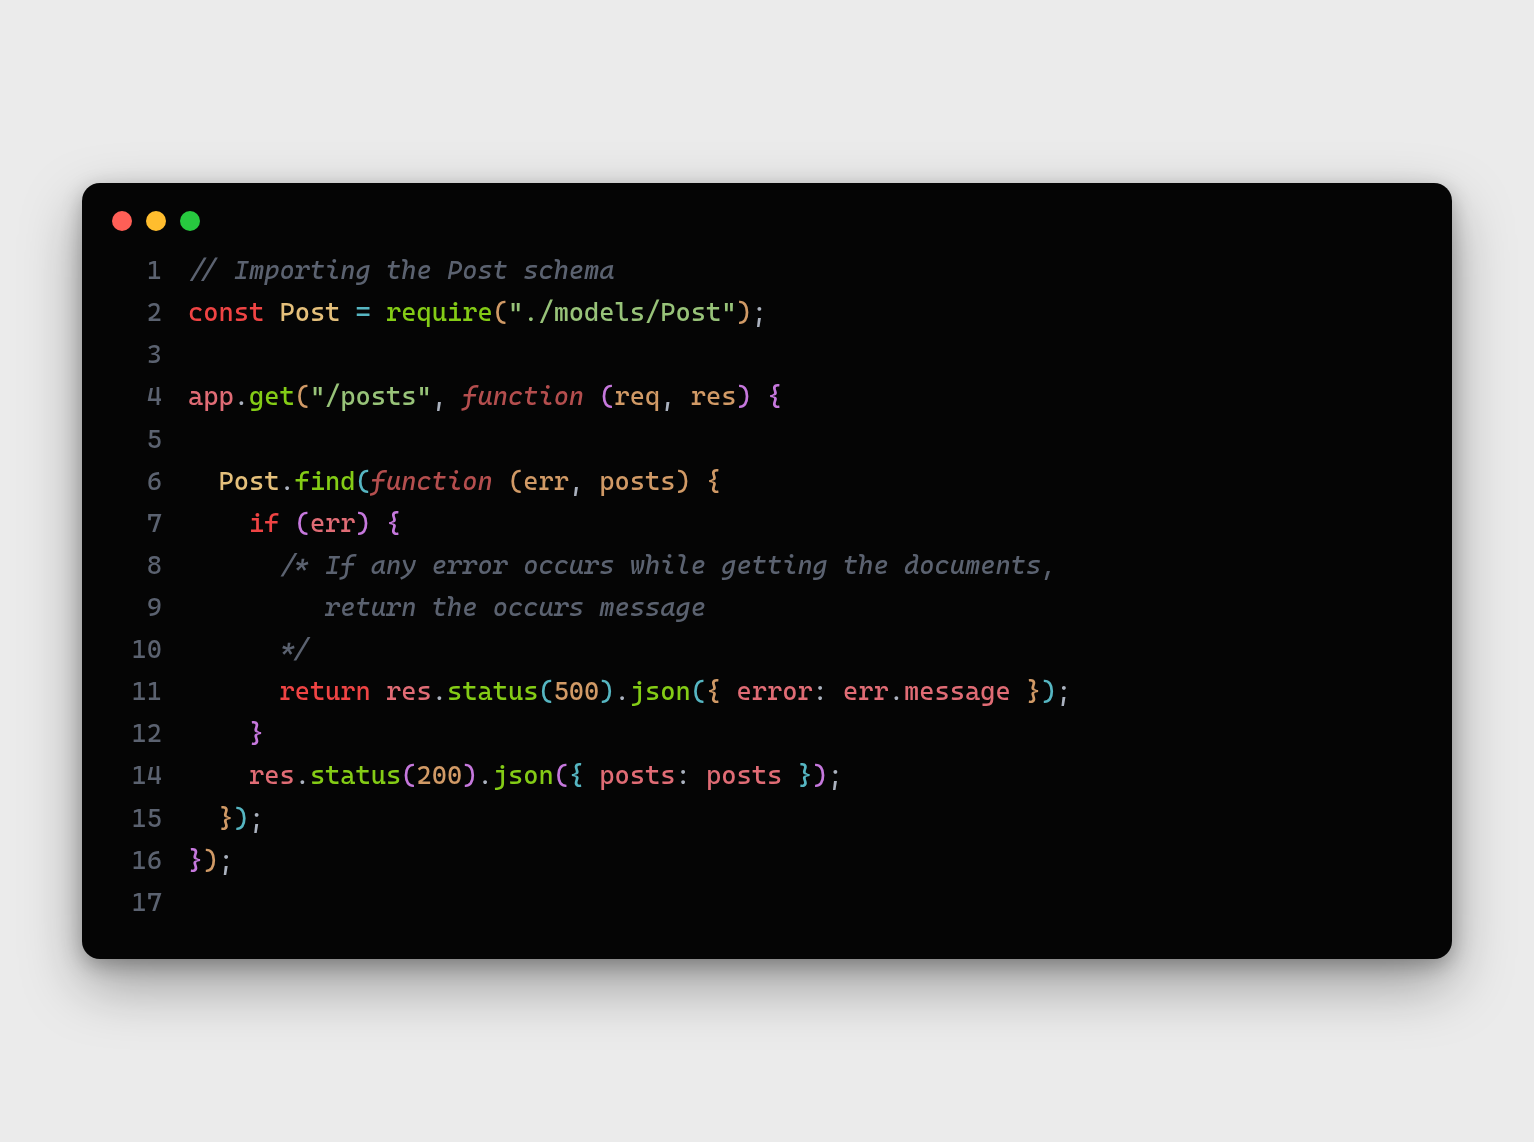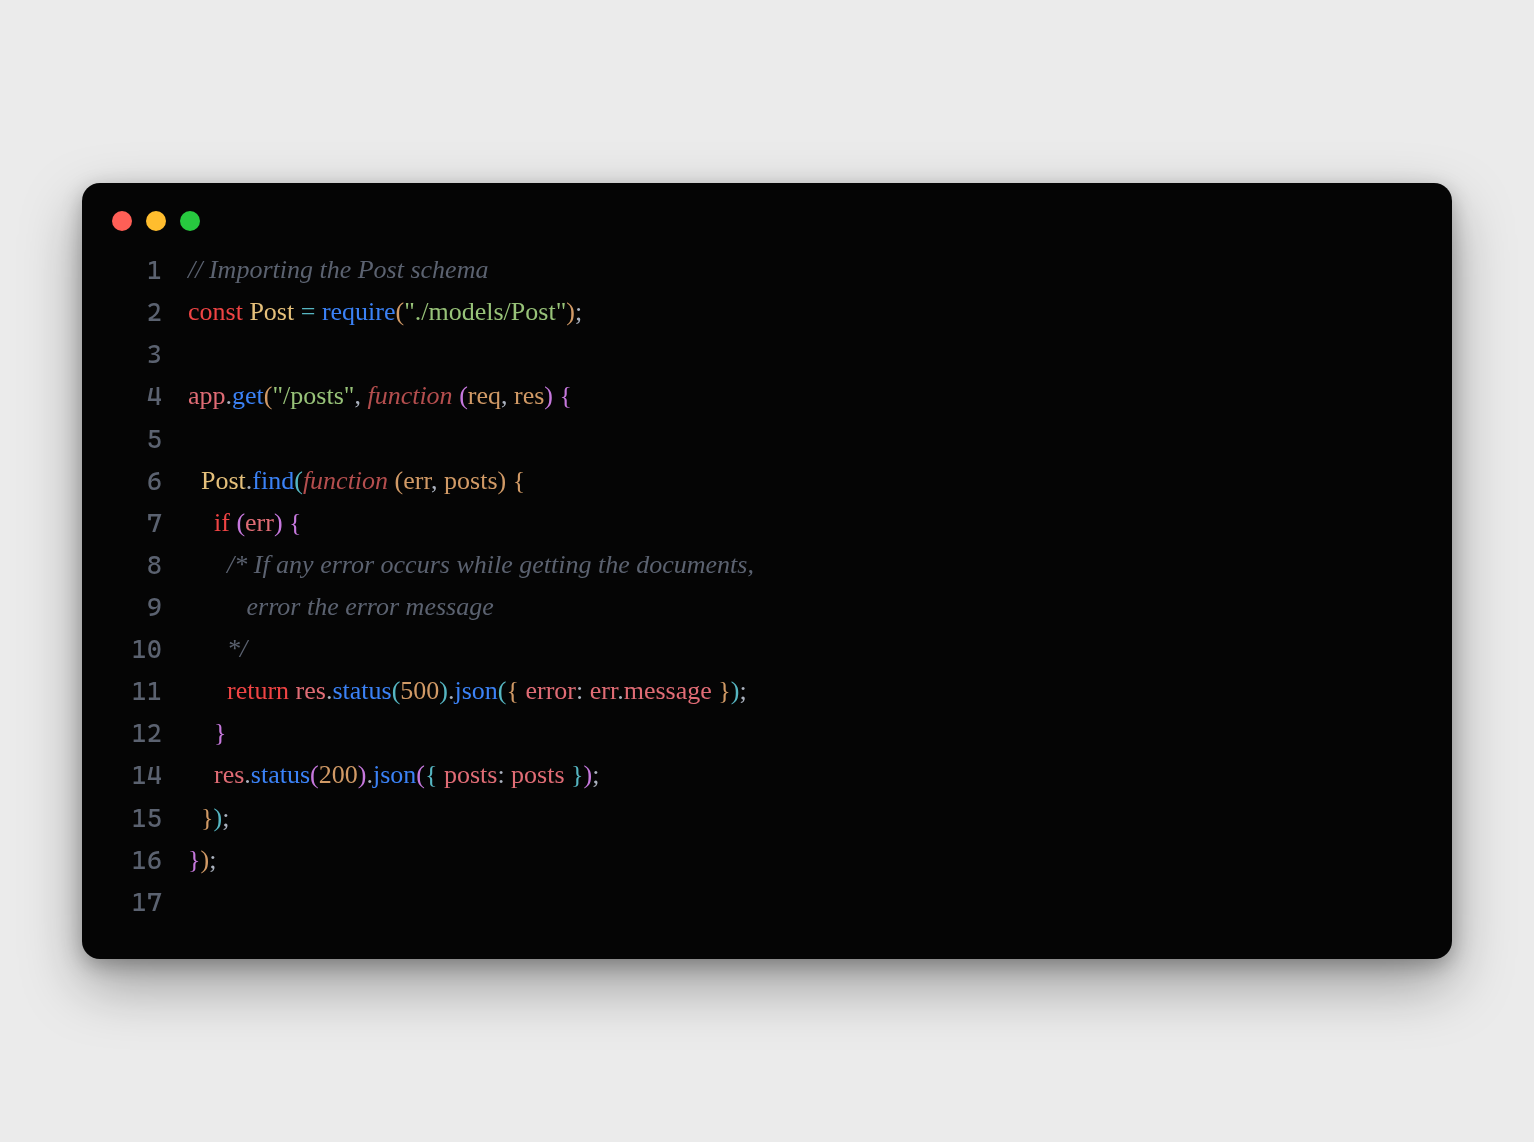--- a/index.html
+++ b/index.html
@@ -45,26 +45,26 @@
     white-space: pre;
   }
   .gutter {
     width: 52px;
     text-align: right;
     color: #5b6270;
     user-select: none;
     flex: 0 0 auto;
     padding-right: 26px;
   }
-  .code-content { flex: 1 1 auto; font-family: Liberation Serif, serif; }
+  .code-content { flex: 1 1 auto; }
   
   .cm  { color: #5b6270; font-style: italic; }   
   .kw  { color: #ef4444; }                         
   .fnk { color: #b44e4e; font-style: italic; }     
-  .idb { color: #3b82f6; }                         
+  .idb { color: #84cc16; }                         
   .idy { color: #e5c07b; text-align: right; }                         
   .str { color: #98c379; }                         
   .pn  { color: #abb2bf; }                         
   .brR { color: #d19a66; }                         
   .brP { color: #c678dd; }                         
   .brB { color: #56b6c2; }                         
   .par { color: #d19a66; }                         
   .red { color: #e06c75; }                         
   .num { color: #d19a66; }                         
   .op  { color: #56b6c2; }
@@ -81,21 +81,21 @@
     </div>
     <div class="code" id="code">
         <div class="line"><span class="gutter">1</span><span class="code-content"><span class="cm">// Importing the Post schema</span></span></div>
         <div class="line"><span class="gutter">2</span><span class="code-content"><span class="kw">const</span><span class="pn"> </span><span class="idy">Post</span><span class="pn"> </span><span class="op">=</span><span class="pn"> </span><span class="idb">require</span><span class="brR">(</span><span class="str">"./models/Post"</span><span class="brR">)</span><span class="pn">;</span></span></div>
         <div class="line"><span class="gutter">3</span><span class="code-content"><span class="pn"></span></span></div>
         <div class="line"><span class="gutter">4</span><span class="code-content"><span class="red">app</span><span class="pn">.</span><span class="idb">get</span><span class="brR">(</span><span class="str">"/posts"</span><span class="pn">, </span><span class="fnk">function</span><span class="pn"> </span><span class="brP">(</span><span class="par">req</span><span class="pn">, </span><span class="par">res</span><span class="brP">)</span><span class="pn"> </span><span class="brP">{</span></span></div>
         <div class="line"><span class="gutter">5</span><span class="code-content"><span class="pn">  </span></span></div>
         <div class="line"><span class="gutter">6</span><span class="code-content"><span class="pn">  </span><span class="idy">Post</span><span class="pn">.</span><span class="idb">find</span><span class="brB">(</span><span class="fnk">function</span><span class="pn"> </span><span class="brR">(</span><span class="par">err</span><span class="pn">, </span><span class="par">posts</span><span class="brR">)</span><span class="pn"> </span><span class="brR">{</span></span></div>
         <div class="line"><span class="gutter">7</span><span class="code-content"><span class="pn">    </span><span class="kw">if</span><span class="pn"> </span><span class="brP">(</span><span class="red">err</span><span class="brP">)</span><span class="pn"> </span><span class="brP">{</span></span></div>
         <div class="line"><span class="gutter">8</span><span class="code-content"><span class="pn">      </span><span class="cm">/* If any error occurs while getting the documents,</span></span></div>
-        <div class="line"><span class="gutter">9</span><span class="code-content"><span class="cm">         error the error message</span></span></div>
+        <div class="line"><span class="gutter">9</span><span class="code-content"><span class="cm">         return the occurs message</span></span></div>
         <div class="line"><span class="gutter">10</span><span class="code-content"><span class="pn">      </span><span class="cm">*/</span></span></div>
         <div class="line"><span class="gutter">11</span><span class="code-content"><span class="pn">      </span><span class="kw">return</span><span class="pn"> </span><span class="red">res</span><span class="pn">.</span><span class="idb">status</span><span class="brB">(</span><span class="num">500</span><span class="brB">)</span><span class="pn">.</span><span class="idb">json</span><span class="brB">(</span><span class="brR">{</span><span class="pn"> </span><span class="red">error</span><span class="pn">: </span><span class="red">err</span><span class="pn">.</span><span class="red">message</span><span class="pn"> </span><span class="brR">}</span><span class="brB">)</span><span class="pn">;</span></span></div>
         <div class="line"><span class="gutter">12</span><span class="code-content"><span class="pn">    </span><span class="brP">}</span></span></div>
         <div class="line"><span class="gutter">14</span><span class="code-content"><span class="pn">    </span><span class="red">res</span><span class="pn">.</span><span class="idb">status</span><span class="brP">(</span><span class="num">200</span><span class="brP">)</span><span class="pn">.</span><span class="idb">json</span><span class="brP">(</span><span class="brB">{</span><span class="pn"> </span><span class="red">posts</span><span class="pn">: </span><span class="red">posts</span><span class="pn"> </span><span class="brB">}</span><span class="brP">)</span><span class="pn">;</span></span></div>
         <div class="line"><span class="gutter">15</span><span class="code-content"><span class="pn">  </span><span class="brR">}</span><span class="brB">)</span><span class="pn">;</span></span></div>
         <div class="line"><span class="gutter">16</span><span class="code-content"><span class="brP">}</span><span class="brR">)</span><span class="pn">;</span></span></div>
         <div class="line"><span class="gutter">17</span><span class="code-content"><span class="pn"></span></span></div>
       </div>
   </div>
 </div>

